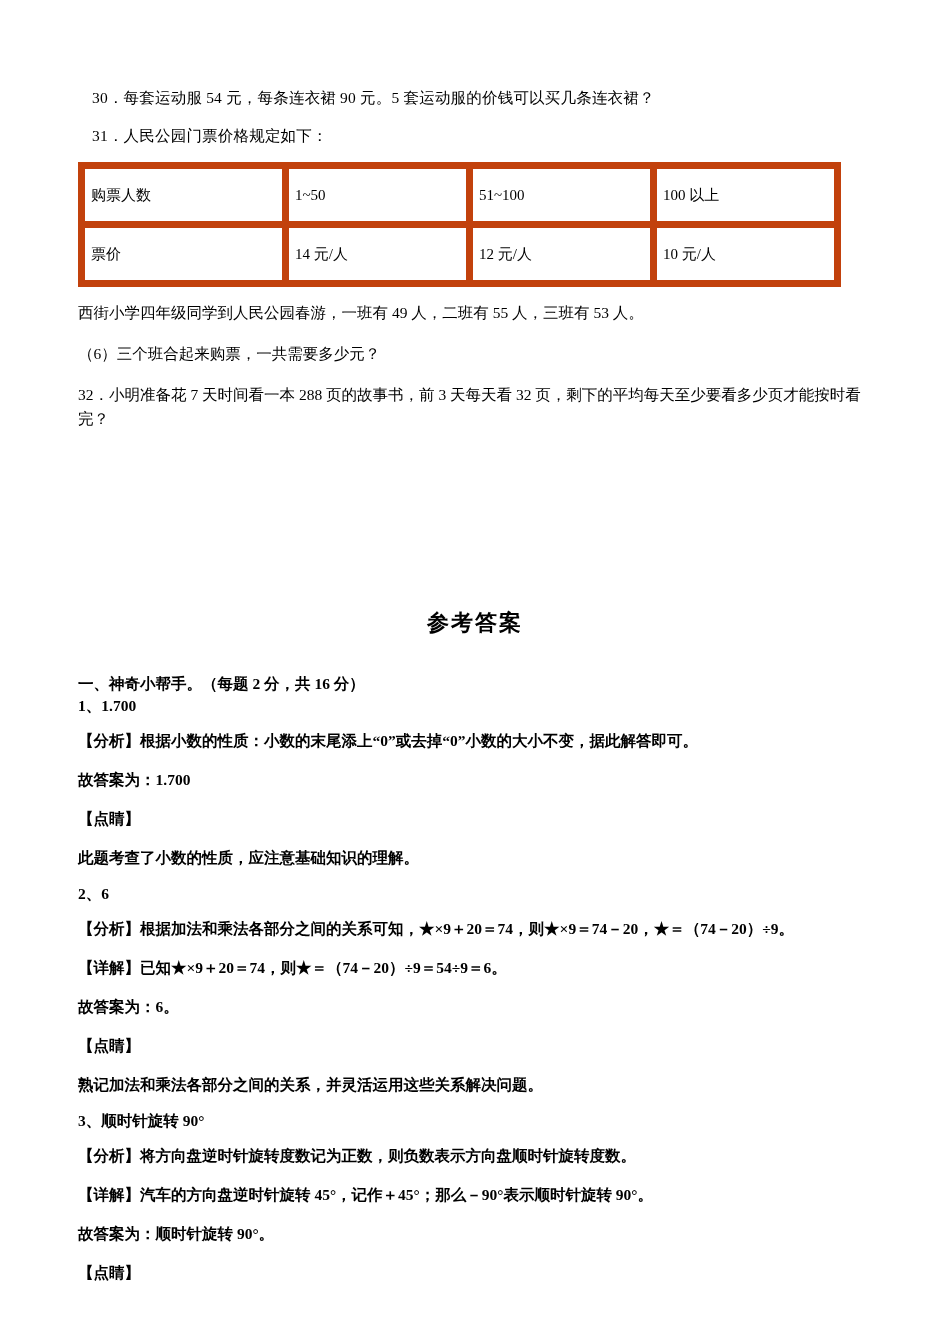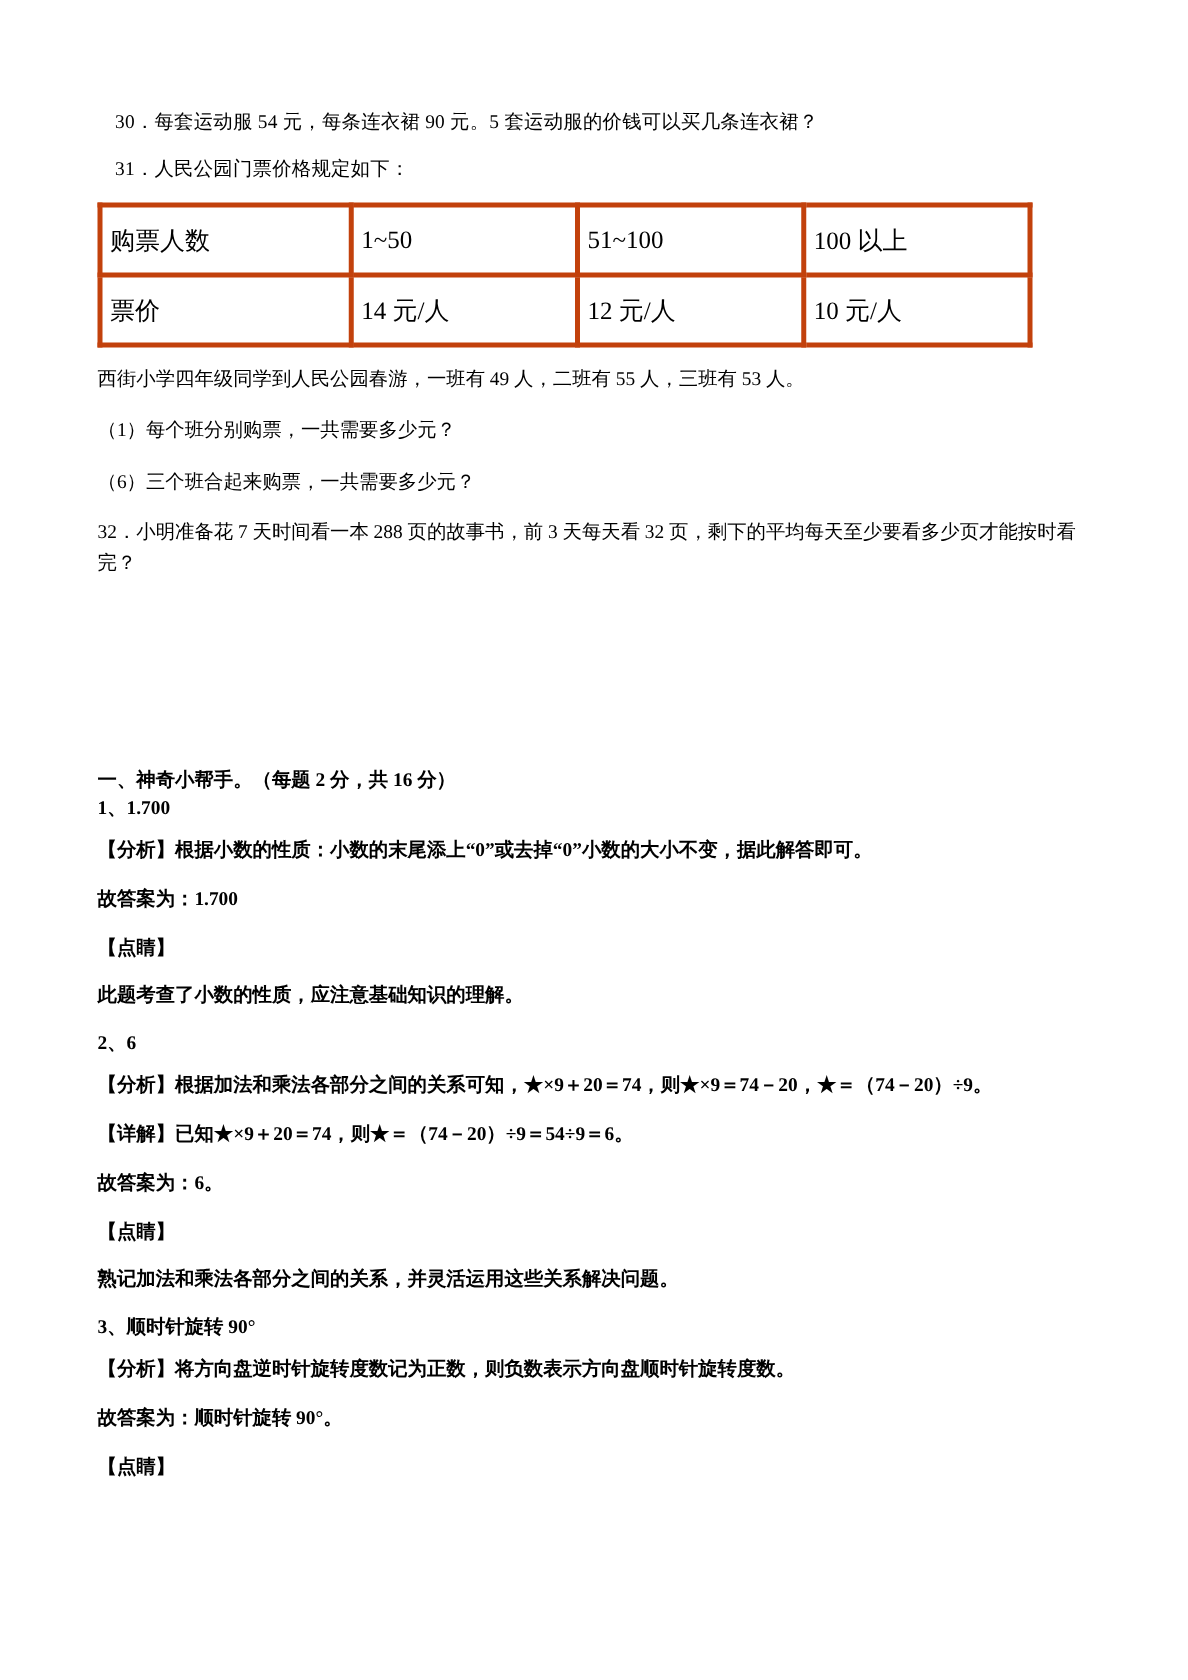--- a/index.html
+++ b/index.html
@@ -30,24 +30,24 @@
     margin-bottom: 14px;
     margin-left: 14px;
   }
   table.price-table {
     border-collapse: collapse;
     width: 680px;
     margin: 6px 0 14px 0;
     table-layout: fixed;
   }
   table.price-table td {
-    border: 4px solid #c2410c;
+    border: 7px solid #c2410c;
     height: 44px;
     padding: 4px 6px;
-    font-size: 20px;
+    font-size: 15px;
     vertical-align: middle;
   }
   table.price-table td.c0 { width: 185px; }
   table.price-table td.c1 { width: 165px; }
   table.price-table td.c2 { width: 165px; }
   table.price-table td.c3 { width: 165px; }
 
   .after-table {
     font-size: 15.5px;
     line-height: 1.6;
@@ -110,41 +110,42 @@
       <tr>
         <td class="c0">票价</td>
         <td class="c1">14 元/人</td>
         <td class="c2">12 元/人</td>
         <td class="c3">10 元/人</td>
       </tr>
     </tbody>
   </table>
 
   <div class="after-table">西街小学四年级同学到人民公园春游，一班有 49 人，二班有 55 人，三班有 53 人。</div>
-  <div class="sub-q">（1）每个班分别购票，一共需要多少元？</div>
   <div class="sub-q">（6）三个班合起来购票，一共需要多少元？</div>
 
   <div class="q32">32．小明准备花 7 天时间看一本 288 页的故事书，前 3 天每天看 32 页，剩下的平均每天至少要看多少页才能按时看完？</div>
 
   <div class="spacer"></div>
 
+  <div class="answers-title">参考答案</div>
 
   <div class="section-head">一、神奇小帮手。（每题 2 分，共 16 分）</div>
 
   <div class="ans-item-head">1、1.700</div>
   <div class="ans-line">【分析】根据小数的性质：小数的末尾添上“0”或去掉“0”小数的大小不变，据此解答即可。</div>
   <div class="ans-line">故答案为：1.700</div>
   <div class="ans-line">【点睛】</div>
   <div class="ans-line">此题考查了小数的性质，应注意基础知识的理解。</div>
 
   <div class="ans-item-head">2、6</div>
   <div class="ans-line">【分析】根据加法和乘法各部分之间的关系可知，★×9＋20＝74，则★×9＝74－20，★＝（74－20）÷9。</div>
   <div class="ans-line">【详解】已知★×9＋20＝74，则★＝（74－20）÷9＝54÷9＝6。</div>
   <div class="ans-line">故答案为：6。</div>
   <div class="ans-line">【点睛】</div>
   <div class="ans-line">熟记加法和乘法各部分之间的关系，并灵活运用这些关系解决问题。</div>
 
   <div class="ans-item-head">3、顺时针旋转 90°</div>
   <div class="ans-line">【分析】将方向盘逆时针旋转度数记为正数，则负数表示方向盘顺时针旋转度数。</div>
+  <div class="ans-line">【详解】汽车的方向盘逆时针旋转 45°，记作＋45°；那么－90°表示顺时针旋转 90°。</div>
   <div class="ans-line">故答案为：顺时针旋转 90°。</div>
   <div class="ans-line">【点睛】</div>
 
 </div>
 
 </body></html>

